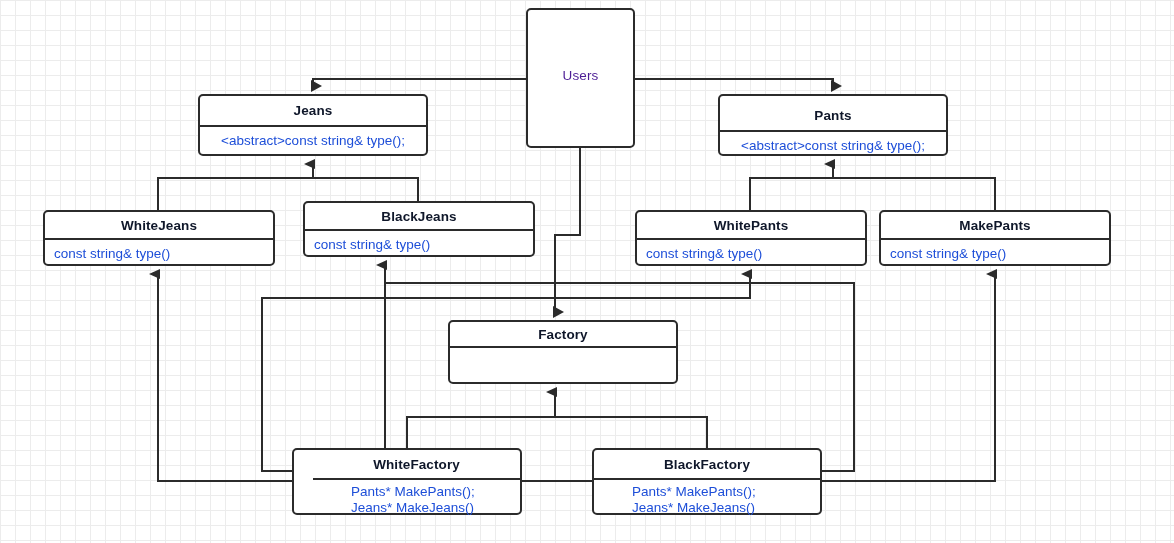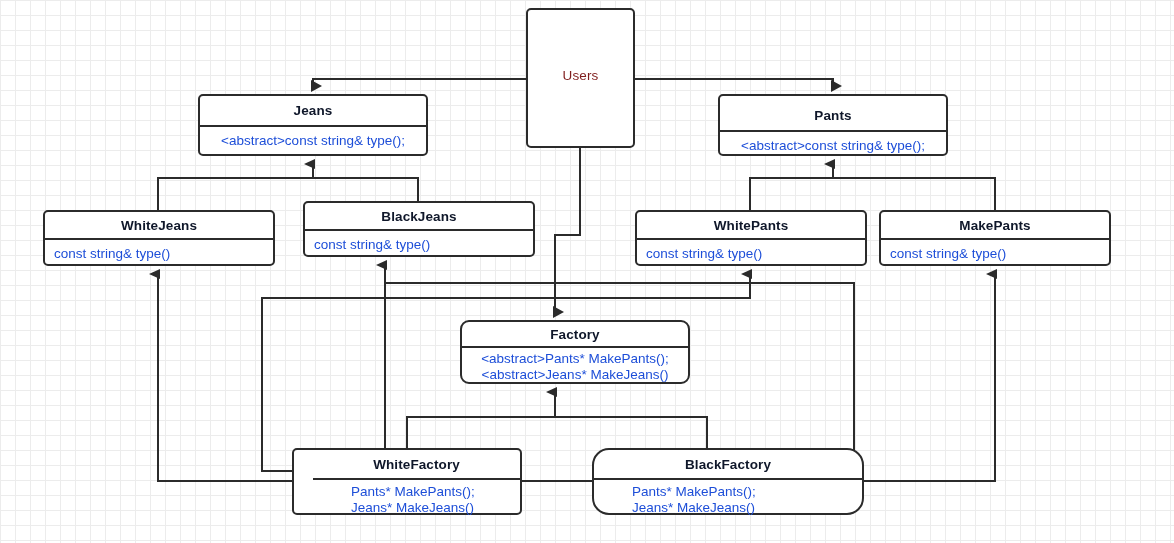--- a/index.html
+++ b/index.html
@@ -58,42 +58,42 @@
     font-size: 13.5px;
     color: #1d4ed8;
     line-height: 17px;
     white-space: pre-line;
   }
   .uml-body.center { text-align: center; }
   .uml-body.left { text-align: left; }
 
   
   #box-users      { left: 526px; top: 8px;   width: 109px; height: 140px; }
-  #box-users .uml-title { padding-top: 58px; font-weight: normal; color:#7f1d1d; }
+  #box-users .uml-title { padding-top: 58px; font-weight: normal; color:#4c1d95; }
 
   #box-jeans      { left: 198px; top: 94px;  width: 230px; height: 62px; }
   #box-jeans .uml-title   { padding-top: 7px; padding-bottom: 7px; }
   #box-pants      { left: 718px; top: 94px;  width: 230px; height: 62px; }
   #box-pants .uml-title   { padding-top: 12px; padding-bottom: 7px; text-align: center; }
 
   #box-whitejeans { left: 43px;  top: 210px; width: 232px; height: 56px; }
   #box-blackjeans { left: 303px; top: 201px; width: 232px; height: 56px; }
   #box-whitepants { left: 635px; top: 210px; width: 232px; height: 56px; }
   #box-blackpants { left: 879px; top: 210px; width: 232px; height: 56px; }
   #box-whitejeans .uml-title,
   #box-blackjeans .uml-title,
   #box-whitepants .uml-title,
   #box-blackpants .uml-title { padding-top: 6px; padding-bottom: 5px; }
 
-  #box-factory    { left: 460px; top: 320px; width: 230px; height: 64px; border-radius: 9px; }
+  #box-factory    { left: 448px; top: 320px; width: 230px; height: 64px; }
   #box-factory .uml-title { padding-top: 5px; padding-bottom: 4px; }
   #box-factory .uml-body  { padding-top: 3px; line-height: 16px; }
 
   #box-whitefactory { left: 292px; top: 448px; width: 230px; height: 67px; padding-left: 19px; }
-  #box-blackfactory { left: 592px; top: 448px; width: 272px; height: 67px; border-radius: 17px; }
+  #box-blackfactory { left: 592px; top: 448px; width: 230px; height: 67px; }
   #box-whitefactory .uml-title,
   #box-blackfactory .uml-title { padding-top: 7px; padding-bottom: 6px; }
   #box-whitefactory .uml-body,
   #box-blackfactory .uml-body { padding-top: 4px; line-height: 16px; margin-left: 29px; }
 </style>
 </head>
 <body>
 
 <div id="canvas">
 
@@ -177,22 +177,20 @@
 
   <div class="uml-box" id="box-blackpants">
     <div class="uml-title">MakePants</div>
     <div class="uml-divider"></div>
     <div class="uml-body left">const string&amp; type()</div>
   </div>
 
   <div class="uml-box" id="box-factory">
     <div class="uml-title">Factory</div>
     <div class="uml-divider"></div>
-    <div class="uml-body center">&lt;abstract&gt;Pants* MakePants();
-&lt;abstract&gt;Jeans* MakeJeans()</div>
   </div>
 
   <div class="uml-box" id="box-whitefactory">
     <div class="uml-title">WhiteFactory</div>
     <div class="uml-divider"></div>
     <div class="uml-body left">Pants* MakePants();
 Jeans* MakeJeans()</div>
   </div>
 
   <div class="uml-box" id="box-blackfactory">

